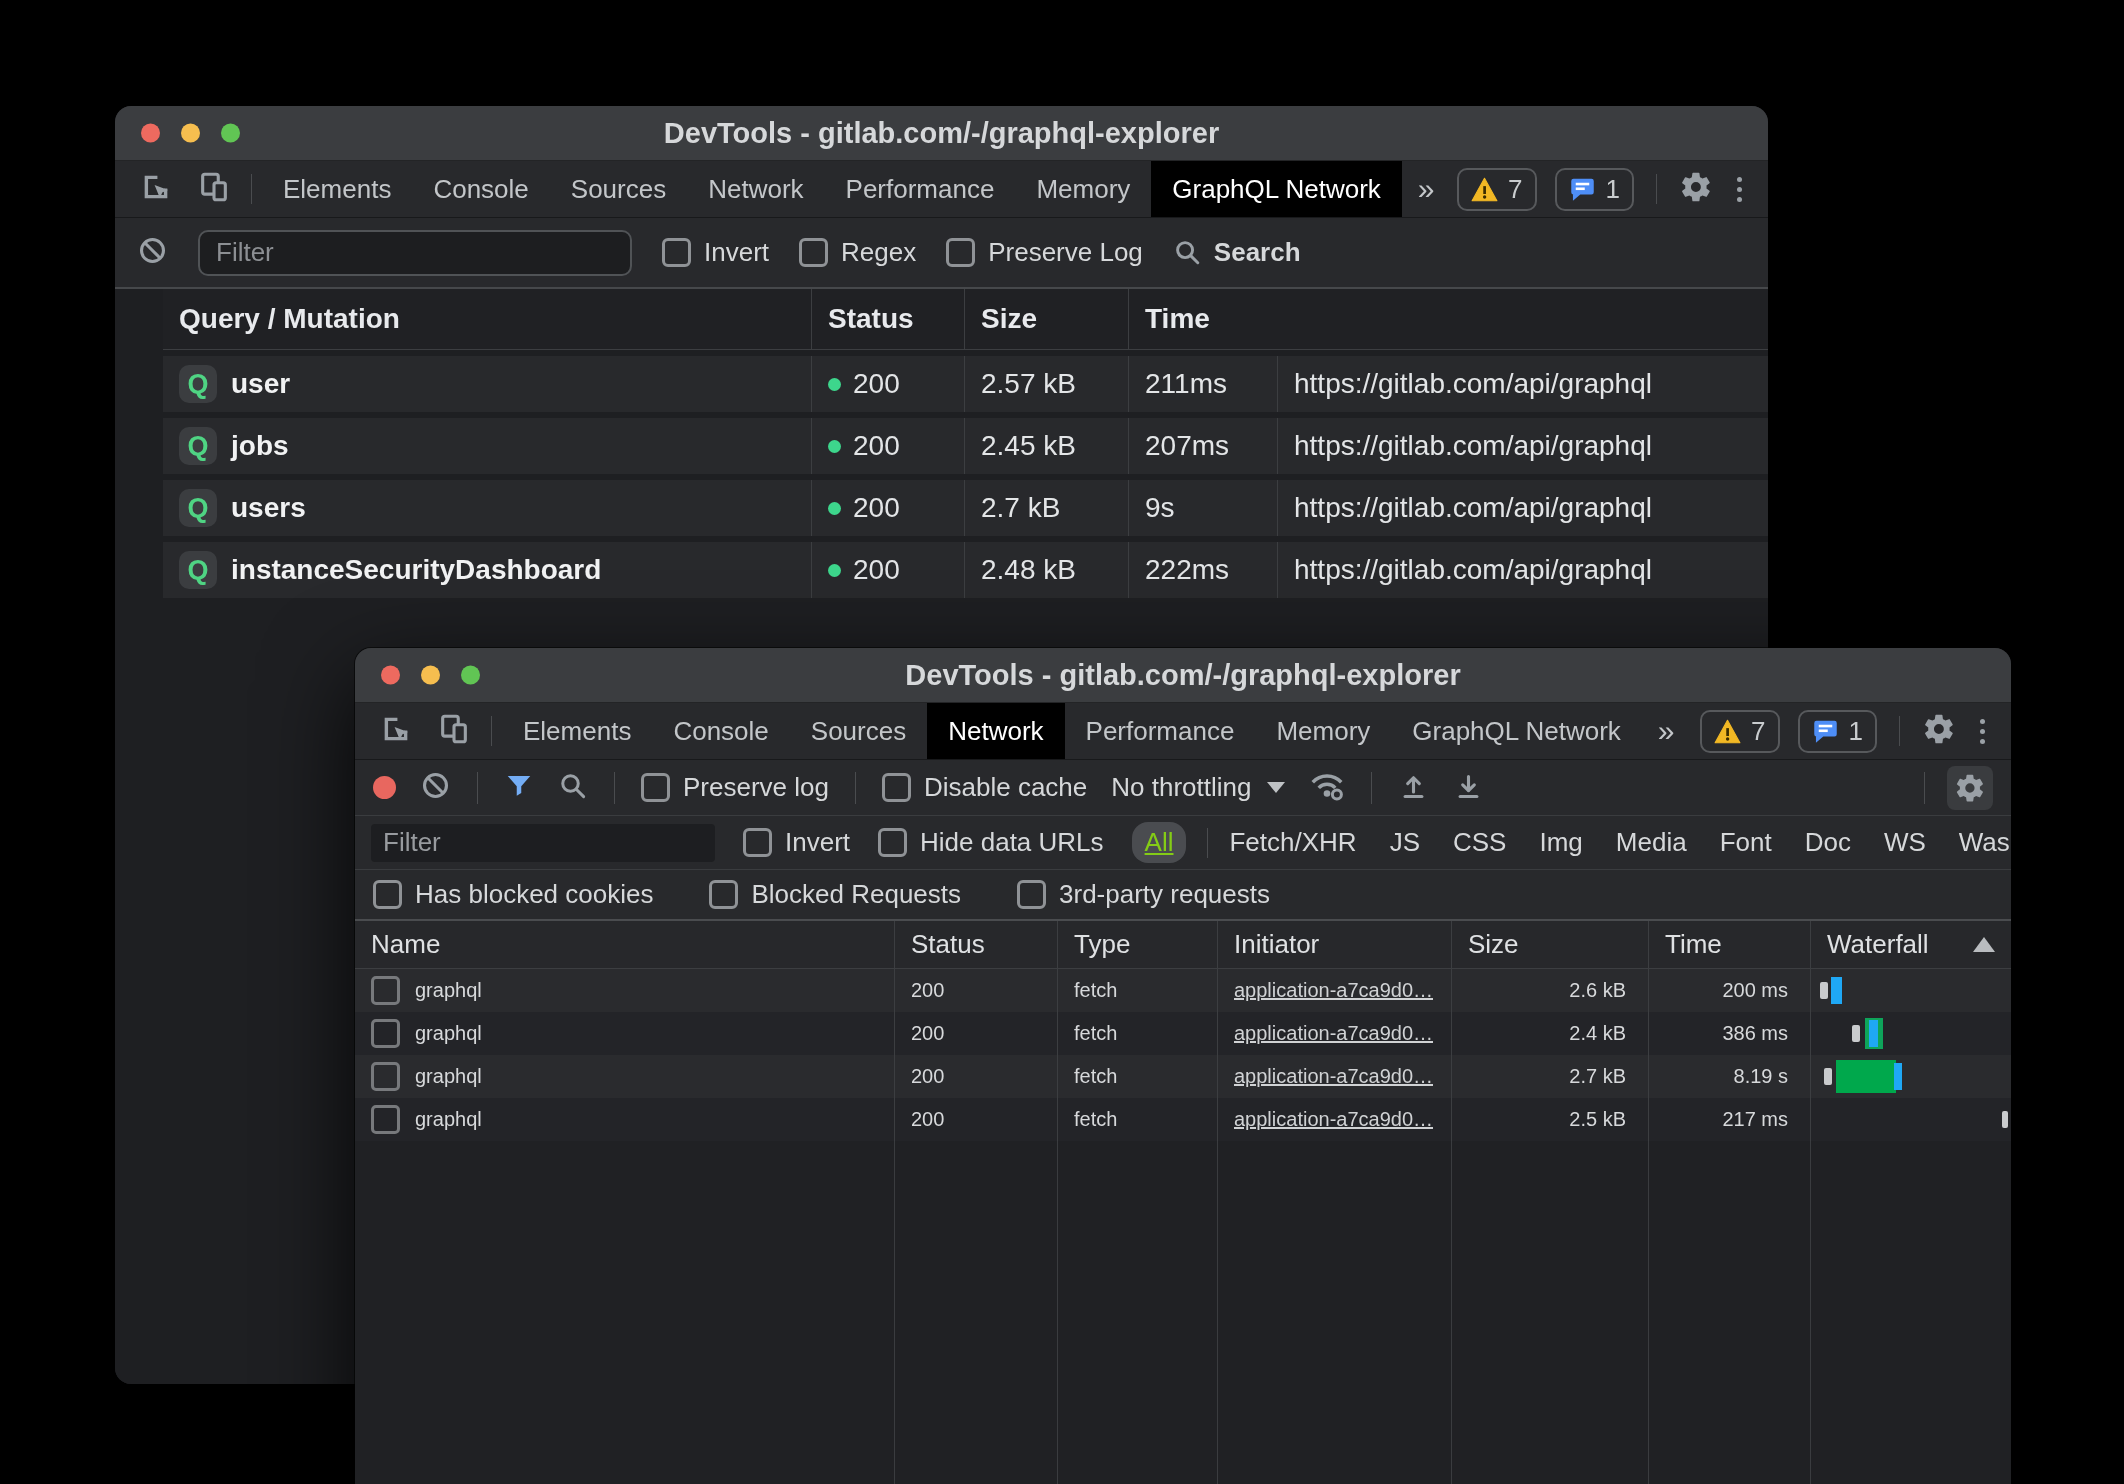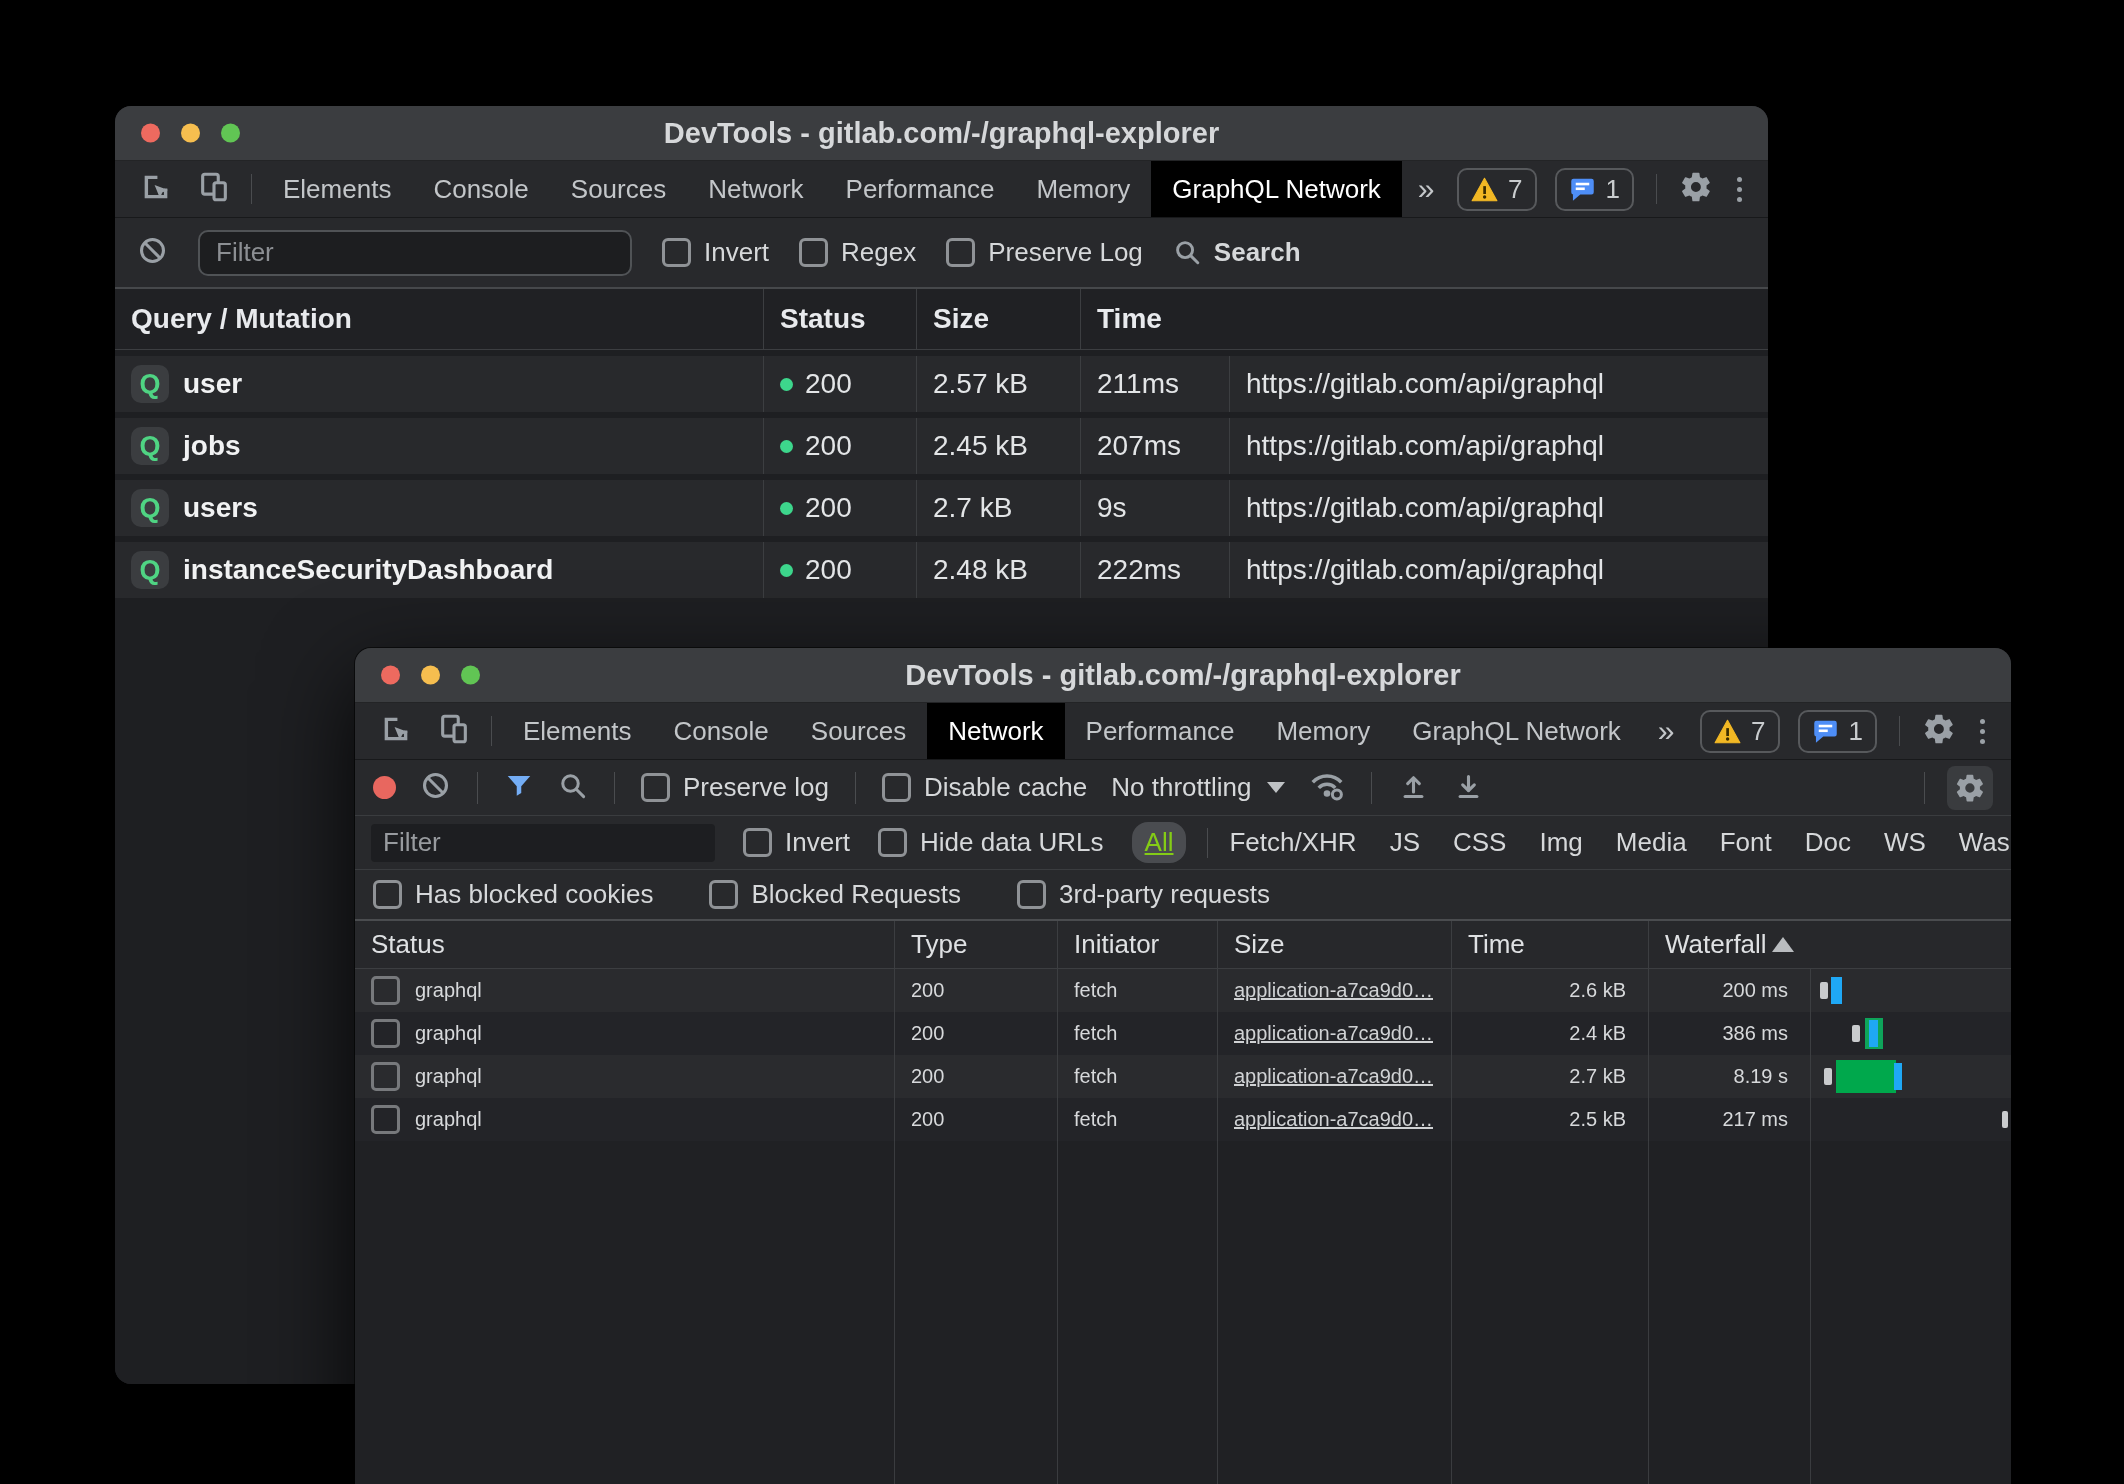--- a/index.html
+++ b/index.html
@@ -44,21 +44,21 @@
 
   
   .gql-filterbar{height:69px;background:#28292c;flex:0 0 auto;display:flex;align-items:center;
     gap:30px;padding:0 22px;border-bottom:2px solid #46484b;}
   .gql-filter-input{width:398px;height:42px;background:#1d1e20;border:2px solid #505356;border-radius:10px;
     color:#e8eaed;font-size:26px;padding:0 16px;outline:none;font-family:"Liberation Sans",sans-serif;}
   .gql-filter-input::placeholder{color:#8c8f93;}
   .search-group{display:flex;align-items:center;gap:12px;font-size:26px;color:#d6d8da;font-weight:bold;}
 
   .gql-table{flex:1;background:#1e1f22;display:flex;flex-direction:column;}
-  .gql-grid{display:grid;grid-template-columns:648px 153px 164px 149px 1fr;align-items:center;}
+  .gql-grid{display:grid;grid-template-columns:648px 153px 164px 149px 1fr;align-items:center;margin-left:48px;}
   .gql-head{height:60px;background:#202124;border-bottom:1px solid #3c3e41;font-weight:bold;
     color:#e8eaed;font-size:28px;flex:0 0 auto;}
   .gql-head .cell{padding-left:16px;align-self:stretch;display:flex;align-items:center;}
   .gql-head .cell + .cell{border-left:1px solid #3c3e41;}
   .gql-row{height:56px;background:#28292c;margin-top:6px;color:#e3e5e7;font-size:28px;flex:0 0 auto;}
   .gql-row .cell{padding-left:16px;align-self:stretch;display:flex;align-items:center;overflow:hidden;white-space:nowrap;}
   .gql-row .cell + .cell{border-left:1px solid #3c3e41;}
   .qbadge{width:38px;height:38px;border-radius:10px;background:#3b3d40;color:#4fd483;
     font-weight:bold;font-size:27px;display:flex;align-items:center;justify-content:center;margin-right:14px;flex:0 0 auto;}
   .gql-name{font-weight:bold;color:#f1f2f3;}
@@ -442,20 +442,21 @@
       <span class="cb-label">Blocked Requests</span>
     </div>
     <div class="cb-group">
       <span class="cb"></span>
       <span class="cb-label">3rd-party requests</span>
     </div>
   </div>
 
   <div class="net-table">
     <div class="net-grid net-head">
+      <div class="cell">Name</div>
       <div class="cell">Status</div>
       <div class="cell">Type</div>
       <div class="cell">Initiator</div>
       <div class="cell">Size</div>
       <div class="cell">Time</div>
       <div class="cell">
         <span>Waterfall</span>
         <span class="sort-asc"></span>
       </div>
     </div>

